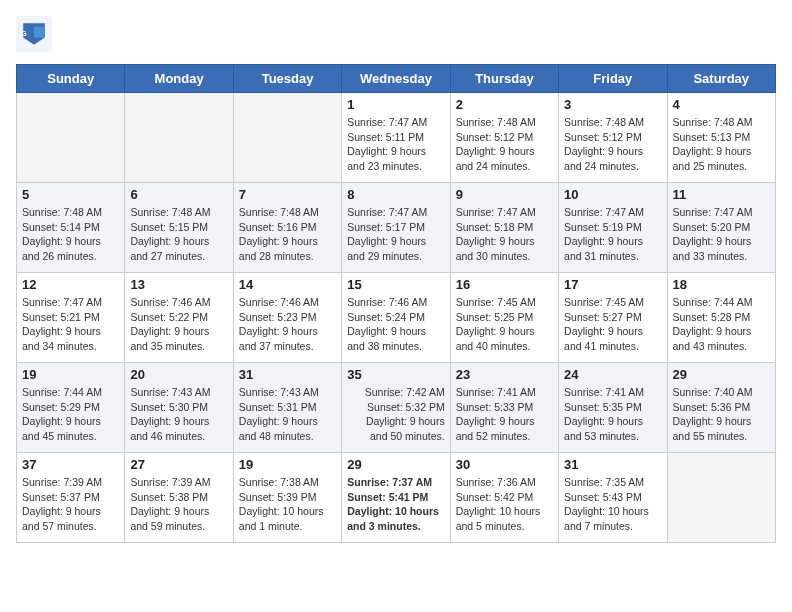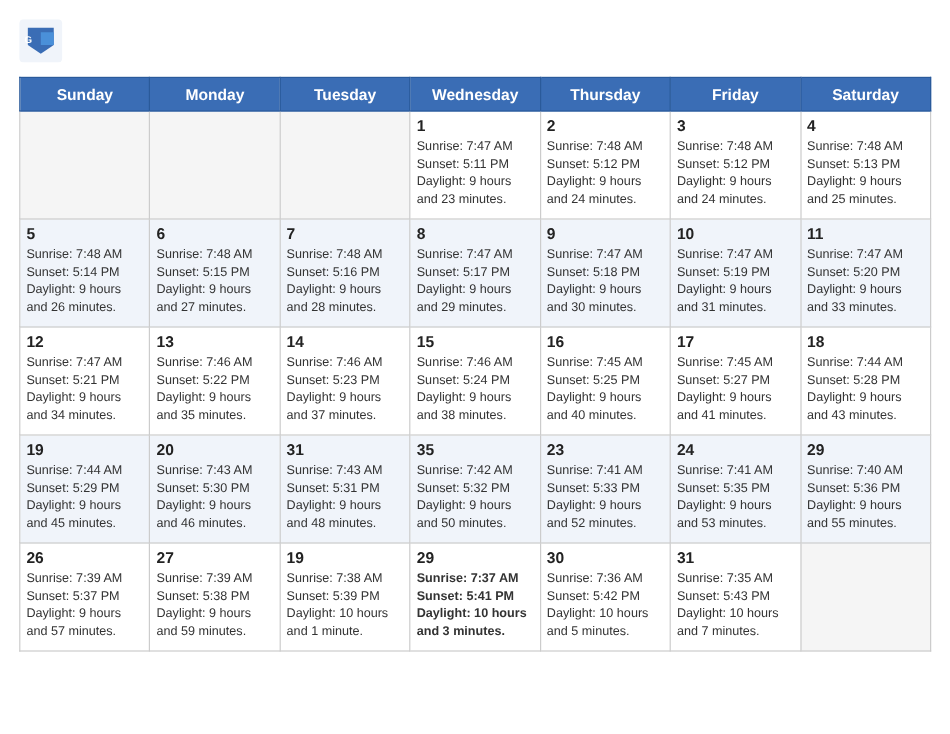--- a/index.html
+++ b/index.html
@@ -272,21 +272,21 @@
         </td>
         <td>
           <div class="day-num">31</div>
           <div class="cell-text" style="white-space: pre-line;">Sunrise: 7:43 AM
 Sunset: 5:31 PM
 Daylight: 9 hours
 and 48 minutes.</div>
         </td>
         <td>
           <div class="day-num">35</div>
-          <div class="cell-text" style="white-space: pre-line;">Sunrise: 7:42 AM
+          <div class="cell-text" style="white-space: pre-line; text-align: right;">Sunrise: 7:42 AM
 Sunset: 5:32 PM
 Daylight: 9 hours
 and 50 minutes.</div>
         </td>
         <td>
           <div class="day-num">23</div>
           <div class="cell-text" style="white-space: pre-line;">Sunrise: 7:41 AM
 Sunset: 5:33 PM
 Daylight: 9 hours
 and 52 minutes.</div>
@@ -301,21 +301,21 @@
         <td>
           <div class="day-num">29</div>
           <div class="cell-text" style="white-space: pre-line;">Sunrise: 7:40 AM
 Sunset: 5:36 PM
 Daylight: 9 hours
 and 55 minutes.</div>
         </td>
       </tr>
       <tr>
         <td>
-          <div class="day-num">26</div>
+          <div class="day-num">37</div>
           <div class="cell-text" style="white-space: pre-line;">Sunrise: 7:39 AM
 Sunset: 5:37 PM
 Daylight: 9 hours
 and 57 minutes.</div>
         </td>
         <td>
           <div class="day-num">27</div>
           <div class="cell-text" style="white-space: pre-line;">Sunrise: 7:39 AM
 Sunset: 5:38 PM
 Daylight: 9 hours

